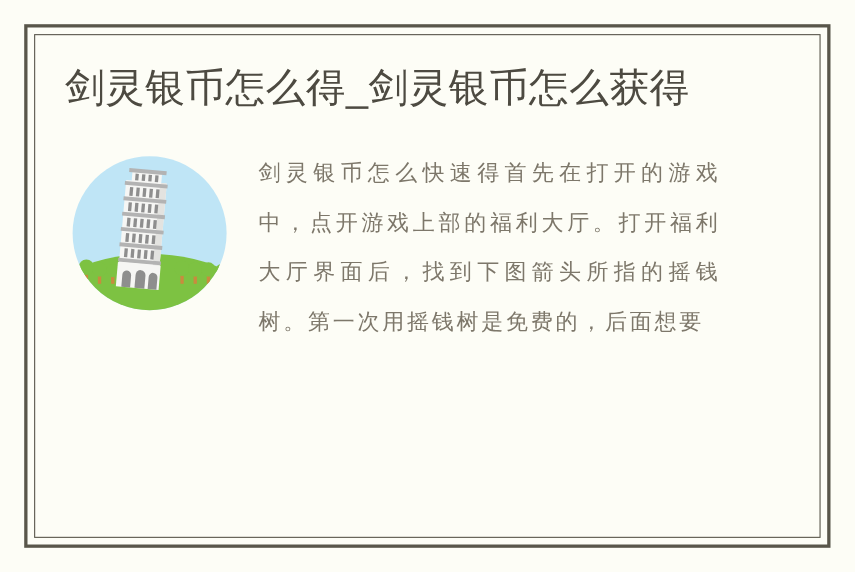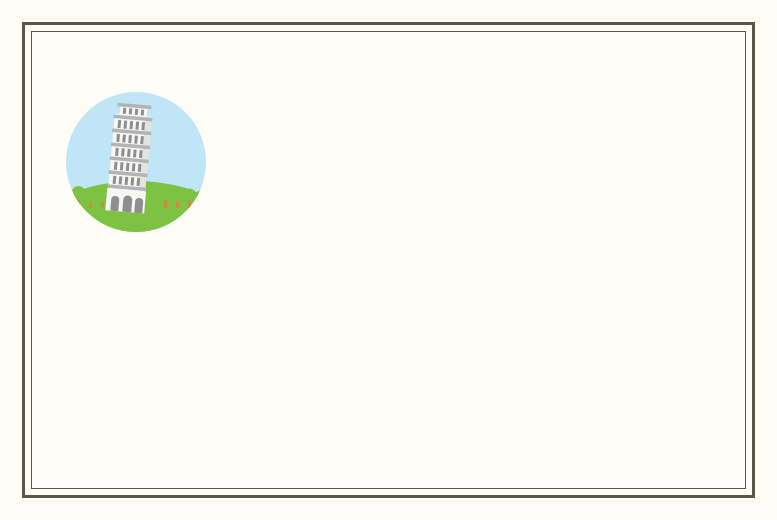--- a/index.html
+++ b/index.html
@@ -103,20 +103,21 @@
 </head>
 <body>
 
 <div class="page">
 
   <div class="frame-outer"></div>
   <div class="frame-inner"></div>
 
   <div class="content">
 
+    <h1 class="article-title">剑灵银币怎么得_剑灵银币怎么获得</h1>
 
     <div class="article-body">
 
       <div class="illustration">
         <svg viewBox="0 0 142 142" xmlns="http://www.w3.org/2000/svg">
           <defs>
             <clipPath id="circleClip">
               <circle cx="71" cy="71" r="70"></circle>
             </clipPath>
           </defs>
@@ -207,16 +208,17 @@
 
               <rect x="41" y="99" width="39" height="22" fill="#f6f6f4"></rect>
               <path d="M46 121 L46 110 a4 4 0 0 1 8 0 L54 121 Z" fill="#8e8e8e"></path>
               <path d="M58 121 L58 109 a4.5 4.5 0 0 1 9 0 L67 121 Z" fill="#8e8e8e"></path>
               <path d="M70 121 L70 110 a4 4 0 0 1 8 0 L78 121 Z" fill="#8e8e8e"></path>
             </g>
           </g>
         </svg>
       </div>
 
+      <div class="body-text">剑灵银币怎么快速得首先在打开的游戏中，点开游戏上部的福利大厅。打开福利大厅界面后，找到下图箭头所指的摇钱树。第一次用摇钱树是免费的，后面想要</div>
 
     </div>
   </div>
 </div>
 
 </body></html>

